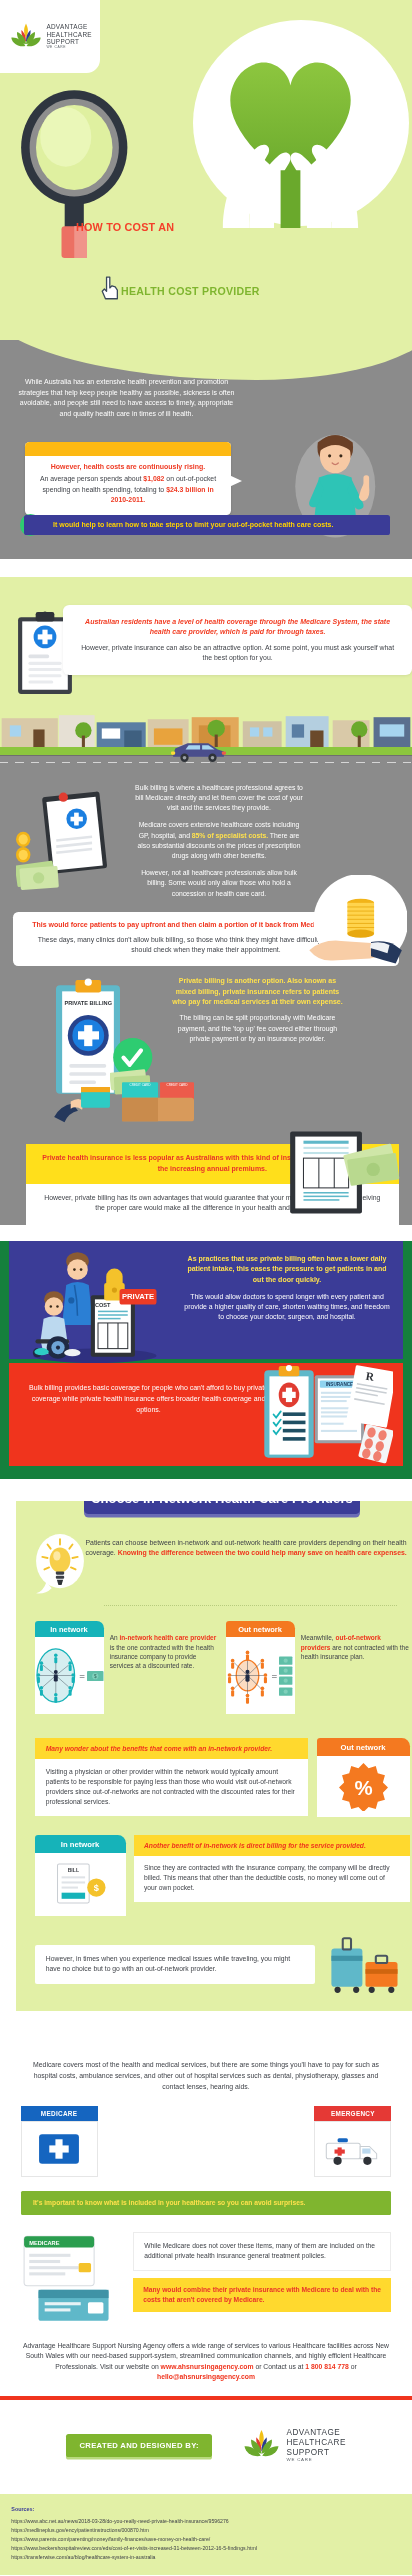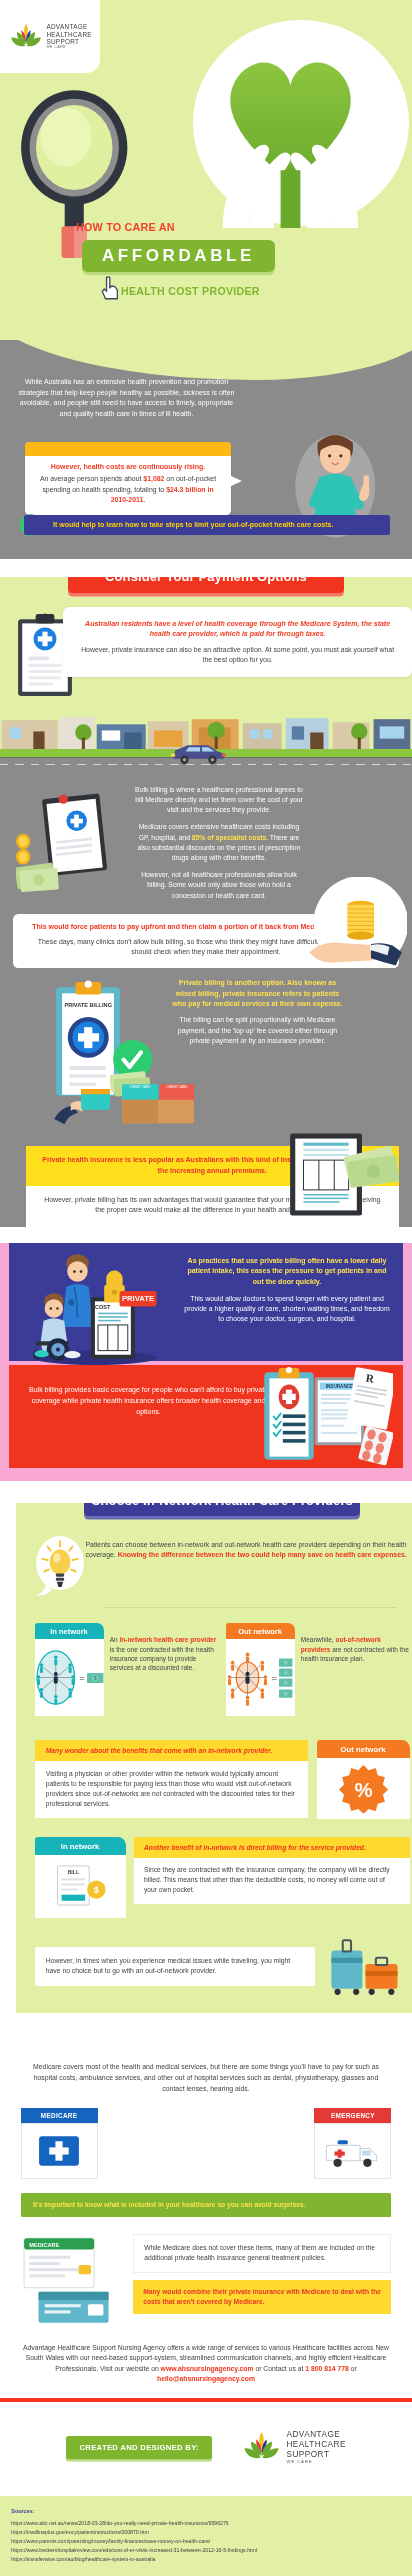--- a/index.html
+++ b/index.html
@@ -458,24 +458,21 @@
     <svg class="magnifier" viewBox="0 0 120 160">
       <ellipse cx="56" cy="56" rx="50" ry="54" fill="#2f3640"></ellipse>
       <ellipse cx="56" cy="56" rx="42" ry="46" fill="#8e8e8e"></ellipse>
       <ellipse cx="56" cy="56" rx="36" ry="40" fill="#dff0a0"></ellipse>
       <ellipse cx="48" cy="46" rx="24" ry="28" fill="#eaf7b8"></ellipse>
       <rect x="47" y="104" width="18" height="30" fill="#2f3640"></rect>
       <rect x="44" y="130" width="24" height="30" rx="3" fill="#ec7063"></rect>
       <rect x="56" y="130" width="12" height="30" fill="#f0948a"></rect>
     </svg>
 
-    <div class="hero-title-line1">HOW TO CARE AN</div>
-    <div class="hero-badge">
-      <span>AFFORDABLE</span>
-    </div>
+    <div class="hero-title-line1">HOW TO COST AN</div>
     <svg class="cursor-hand" viewBox="0 0 40 50">
       <path d="M14 4 L20 4 L20 24 L24 20 L30 22 L34 28 L34 44 L12 44 L6 30 L10 26 L14 30Z" fill="#fff" stroke="#3b4a5a" stroke-width="2.4" stroke-linejoin="round"></path>
     </svg>
     <div class="hero-title-line3">HEALTH COST PROVIDER</div>
   </div>
 
   <div class="intro">
     <div class="intro-curve"></div>
 
     <div class="intro-text">While Australia has an extensive health prevention and promotion strategies that help keep people healthy as possible, sickness is often avoidable, and people still need to have access to timely, appropriate and quality health care in times of ill health.</div>
@@ -509,25 +506,20 @@
           <path d="M4 12 l6 6 l10 -12" stroke="#fff" stroke-width="4" fill="none" stroke-linecap="round" stroke-linejoin="round"></path>
         </svg>
     </div>
     <div class="cta-bar">
       <span>It would help to learn how to take steps to limit your out-of-pocket health care costs.</span>
     </div>
   </div>
 
   <div style="height:17.5px;background:#fff"></div>
   <div class="payopts">
-    <div style="margin-top:-30px">
-      <div class="banner red">
-        <span>Consider Your Payment Options</span>
-      </div>
-    </div>
 
     <div class="clipboard-row">
       <svg class="clipboard" viewBox="0 0 112 165">
         <rect x="4" y="14" width="104" height="148" rx="6" fill="#3c4047"></rect>
         <rect x="12" y="22" width="88" height="132" fill="#fff"></rect>
         <rect x="38" y="4" width="36" height="18" rx="4" fill="#2f3338"></rect>
         <circle cx="56" cy="8" r="5" fill="#2f3338"></circle>
         <circle cx="56" cy="52" r="22" fill="#1b7fe0"></circle>
         <rect x="51" y="38" width="10" height="28" fill="#fff"></rect>
           <rect x="42" y="47" width="28" height="10" fill="#fff"></rect>
@@ -708,21 +700,21 @@
             <rect x="36" y="135" width="88" height="3"></rect>
             <rect x="36" y="142" width="70" height="3"></rect>
           </g>
         <rect x="118" y="44" width="96" height="52" rx="3" fill="#cfe6a8" transform="rotate(-14 166 70)"></rect>
         <rect x="124" y="58" width="96" height="52" rx="3" fill="#b9d98f" transform="rotate(-8 172 84)"></rect>
         <circle cx="172" cy="84" r="13" fill="#a7cd7c"></circle>
       </svg>
     </div>
   </div>
 
-  <div style="background:#f9a8d4;padding-bottom:13.4px">
+  <div style="background:#15803d;padding-bottom:13.4px">
     <div class="bluepanel">
       <svg class="wheelchair" viewBox="0 0 290 230">
         <ellipse cx="140" cy="214" rx="120" ry="14" fill="#2f3080"></ellipse>
         <ellipse cx="106" cy="30" rx="22" ry="18" fill="#8a5b33"></ellipse>
         <circle cx="106" cy="46" r="20" fill="#f8cda6"></circle>
         <circle cx="100" cy="46" r="2.6" fill="#3a2a1a"></circle>
           <circle cx="113" cy="46" r="2.6" fill="#3a2a1a"></circle>
         <path d="M84 76 q22 -12 44 0 l8 78 l-60 0Z" fill="#2b7fd4"></path>
         <path d="M100 76 q6 30 6 60" stroke="#1a5fa8" stroke-width="3" fill="none"></path>
         <circle cx="94" cy="106" r="6" fill="#1a5fa8"></circle>

